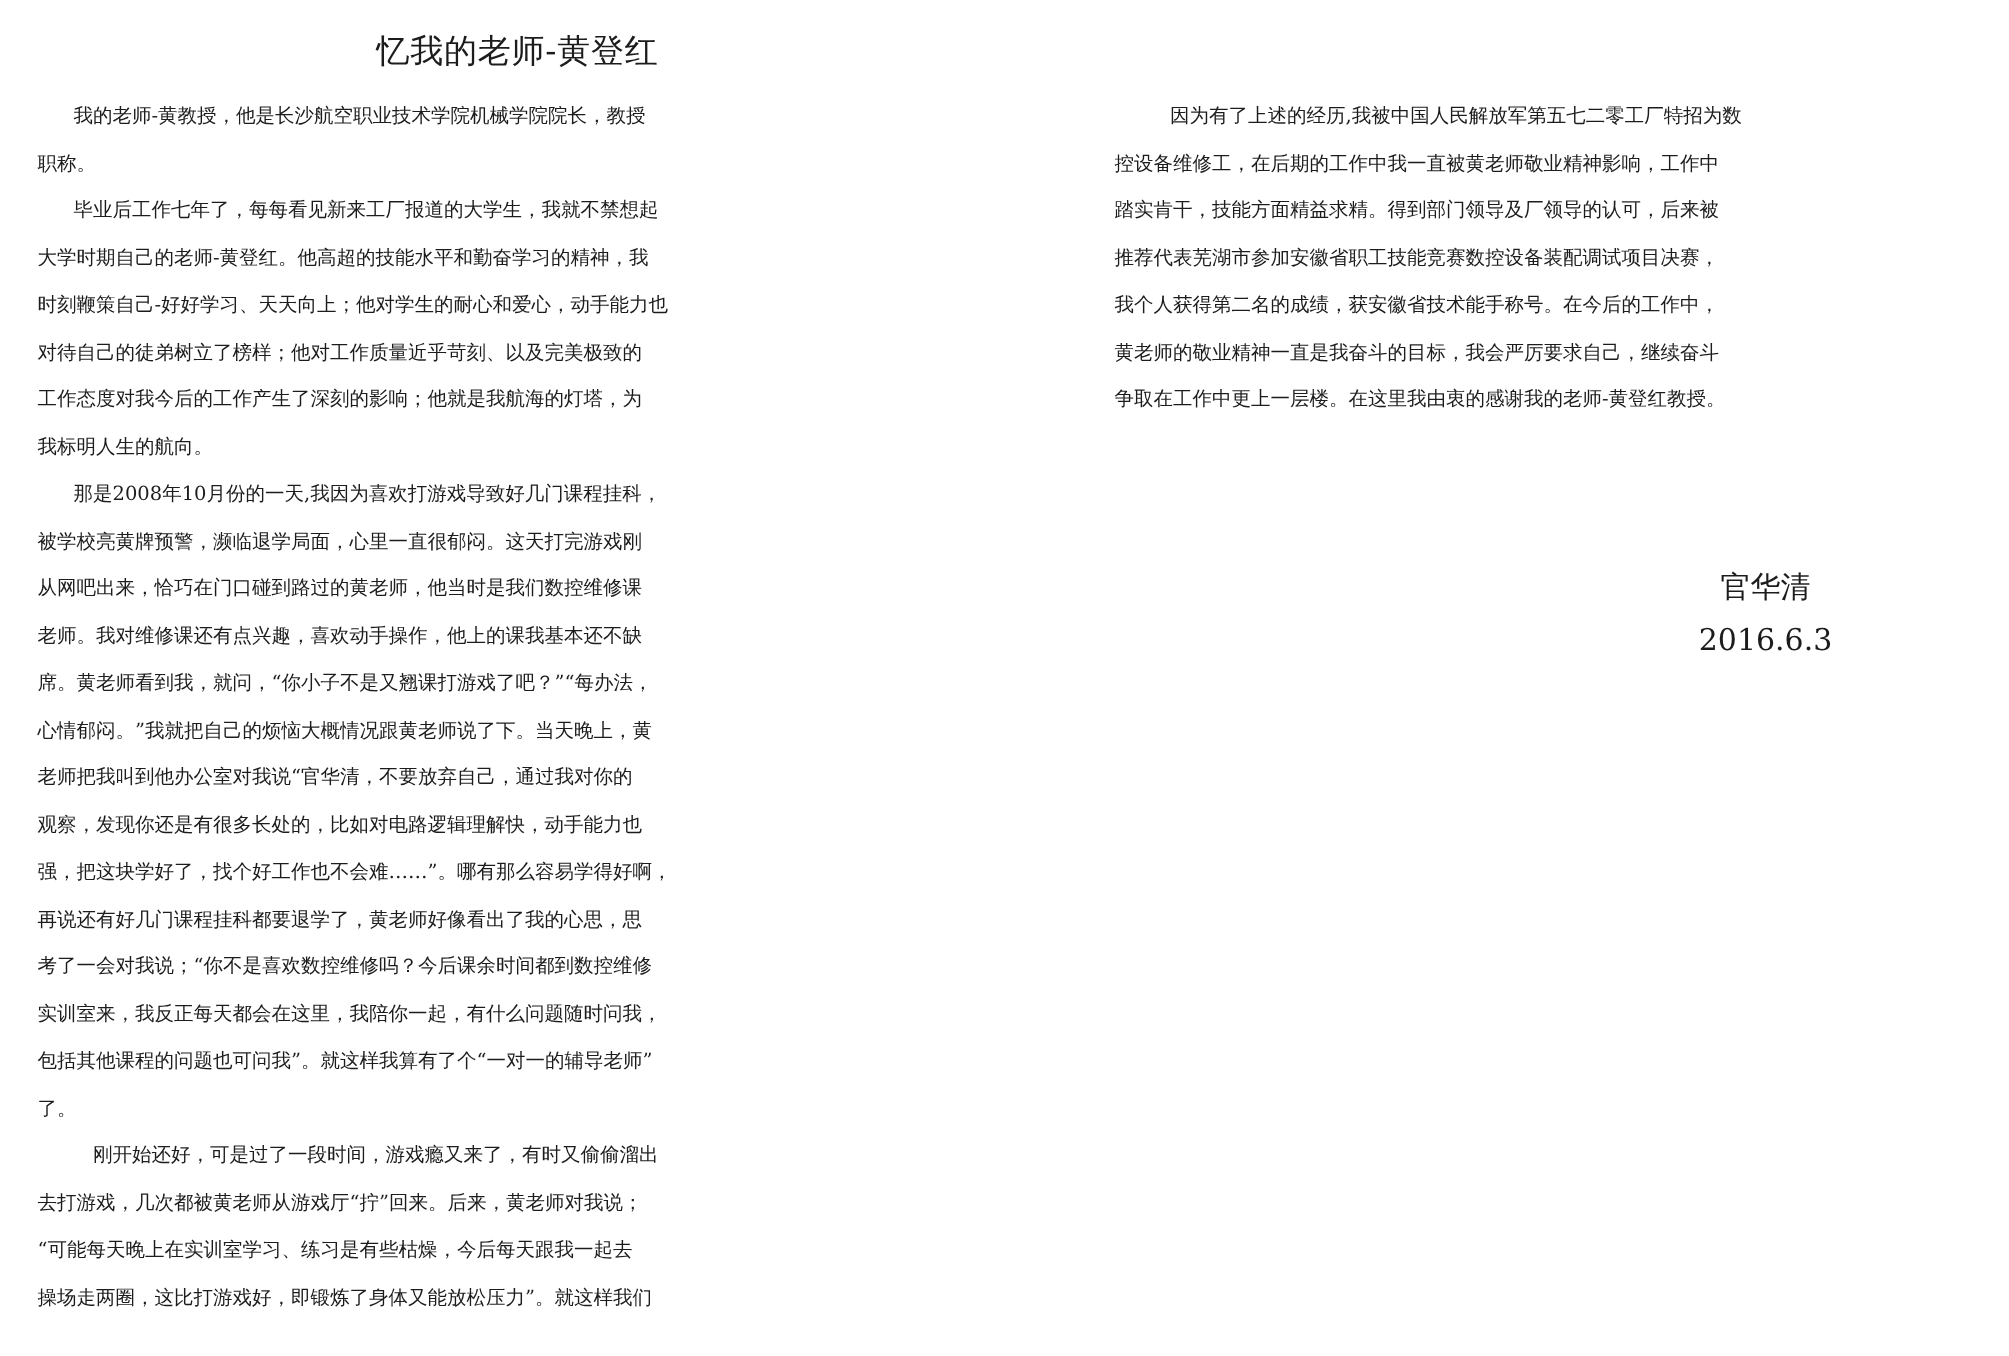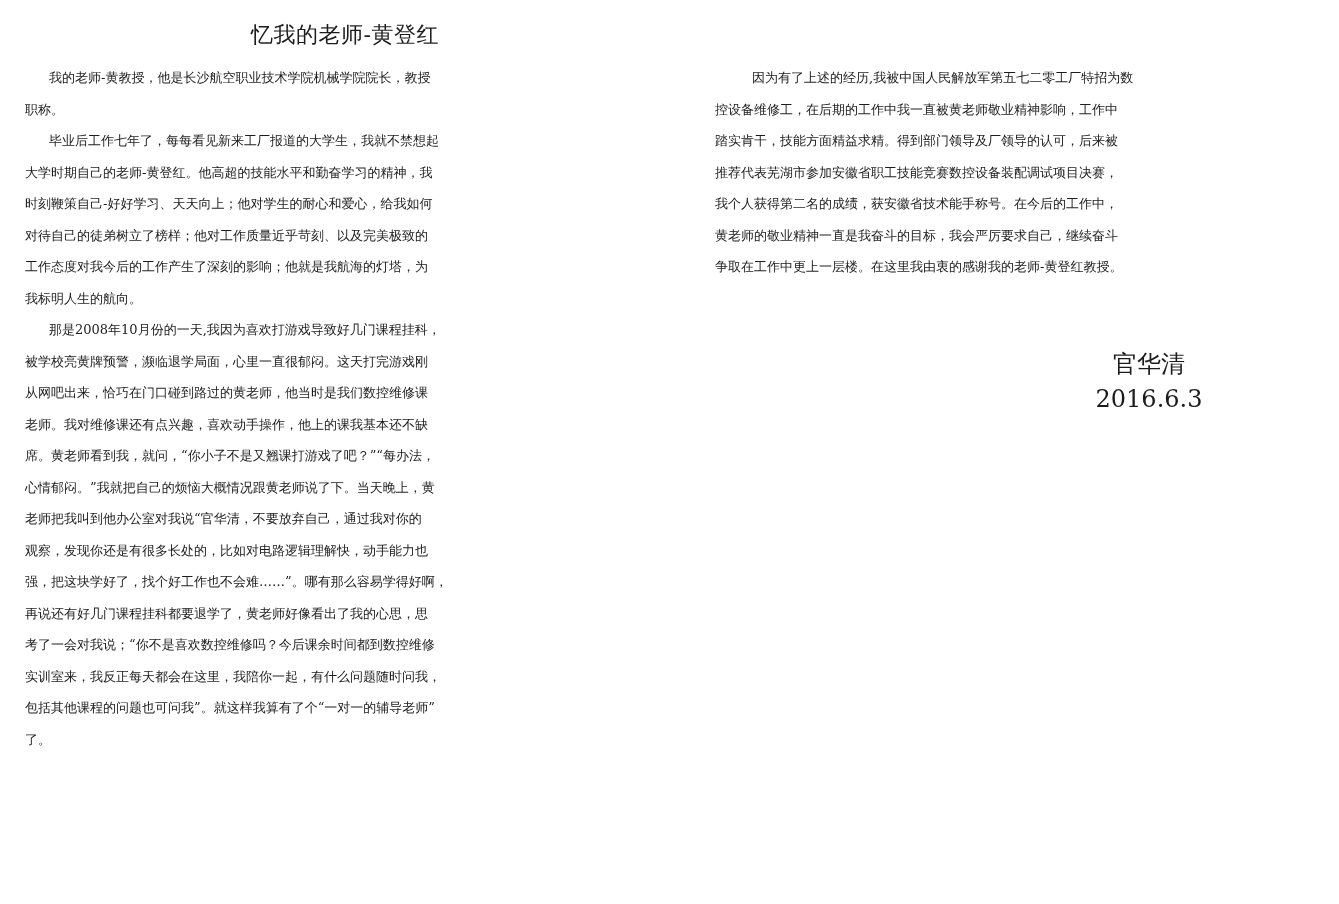--- a/index.html
+++ b/index.html
@@ -14,20 +14,21 @@
     font-family: "DejaVu Serif", "Liberation Serif", serif;
     color: #1c1c1c;
   }
   .page {
     box-sizing: border-box;
     width: 1339px;
     height: 904px;
     padding: 20px 0 0 25px;
     display: flex;
     background: #ffffff;
+    gap: 28px;
   }
   .col {
     flex: none;
   }
   .col-left {
     width: 640px;
   }
   .col-right {
     box-sizing: border-box;
     width: 624px;
@@ -50,62 +51,66 @@
     text-align: left;
     text-indent: 37px;
   }
   .indent-sm {
     text-indent: 24px;
   }
   .no-indent {
     text-indent: 0;
   }
   .signature {
-    margin-top: 64px;
+    margin-top: 91px;
     margin-left: auto;
     margin-right: 85px;
     width: 210px;
     text-align: center;
-    font-size: 24px;
+    font-size: 20px;
     line-height: 35px;
   }
 </style>
 </head>
 <body>
 
 <div class="page">
 
   <div class="col col-left">
     <h1 class="title">忆我的老师-黄登红</h1>
 
     <p class="para indent-sm">我的老师-黄教授，他是长沙航空职业技术学院机械学院院长，教授
 职称。</p>
 
     <p class="para indent-sm">毕业后工作七年了，每每看见新来工厂报道的大学生，我就不禁想起
 大学时期自己的老师-黄登红。他高超的技能水平和勤奋学习的精神，我
-时刻鞭策自己-好好学习、天天向上；他对学生的耐心和爱心，给我如何
+时刻鞭策自己-好好学习、天天向上；他对学生的耐心和爱心，动手能力也
 对待自己的徒弟树立了榜样；他对工作质量近乎苛刻、以及完美极致的
 工作态度对我今后的工作产生了深刻的影响；他就是我航海的灯塔，为
 我标明人生的航向。</p>
 
     <p class="para indent-sm">那是2008年10月份的一天,我因为喜欢打游戏导致好几门课程挂科，
 被学校亮黄牌预警，濒临退学局面，心里一直很郁闷。这天打完游戏刚
 从网吧出来，恰巧在门口碰到路过的黄老师，他当时是我们数控维修课
 老师。我对维修课还有点兴趣，喜欢动手操作，他上的课我基本还不缺
 席。黄老师看到我，就问，“你小子不是又翘课打游戏了吧？”“每办法，
 心情郁闷。”我就把自己的烦恼大概情况跟黄老师说了下。当天晚上，黄
 老师把我叫到他办公室对我说“官华清，不要放弃自己，通过我对你的
 观察，发现你还是有很多长处的，比如对电路逻辑理解快，动手能力也
 强，把这块学好了，找个好工作也不会难……”。哪有那么容易学得好啊，
 再说还有好几门课程挂科都要退学了，黄老师好像看出了我的心思，思
 考了一会对我说；“你不是喜欢数控维修吗？今后课余时间都到数控维修
 实训室来，我反正每天都会在这里，我陪你一起，有什么问题随时问我，
 包括其他课程的问题也可问我”。就这样我算有了个“一对一的辅导老师”
 了。</p>
 
+    <p class="para">刚开始还好，可是过了一段时间，游戏瘾又来了，有时又偷偷溜出
+去打游戏，几次都被黄老师从游戏厅“拧”回来。后来，黄老师对我说；
+“可能每天晚上在实训室学习、练习是有些枯燥，今后每天跟我一起去
+操场走两圈，这比打游戏好，即锻炼了身体又能放松压力”。就这样我们</p>
   </div>
 
   <div class="col col-right">
 
     <p class="para">因为有了上述的经历,我被中国人民解放军第五七二零工厂特招为数
 控设备维修工，在后期的工作中我一直被黄老师敬业精神影响，工作中
 踏实肯干，技能方面精益求精。得到部门领导及厂领导的认可，后来被
 推荐代表芜湖市参加安徽省职工技能竞赛数控设备装配调试项目决赛，
 我个人获得第二名的成绩，获安徽省技术能手称号。在今后的工作中，
 黄老师的敬业精神一直是我奋斗的目标，我会严厉要求自己，继续奋斗

